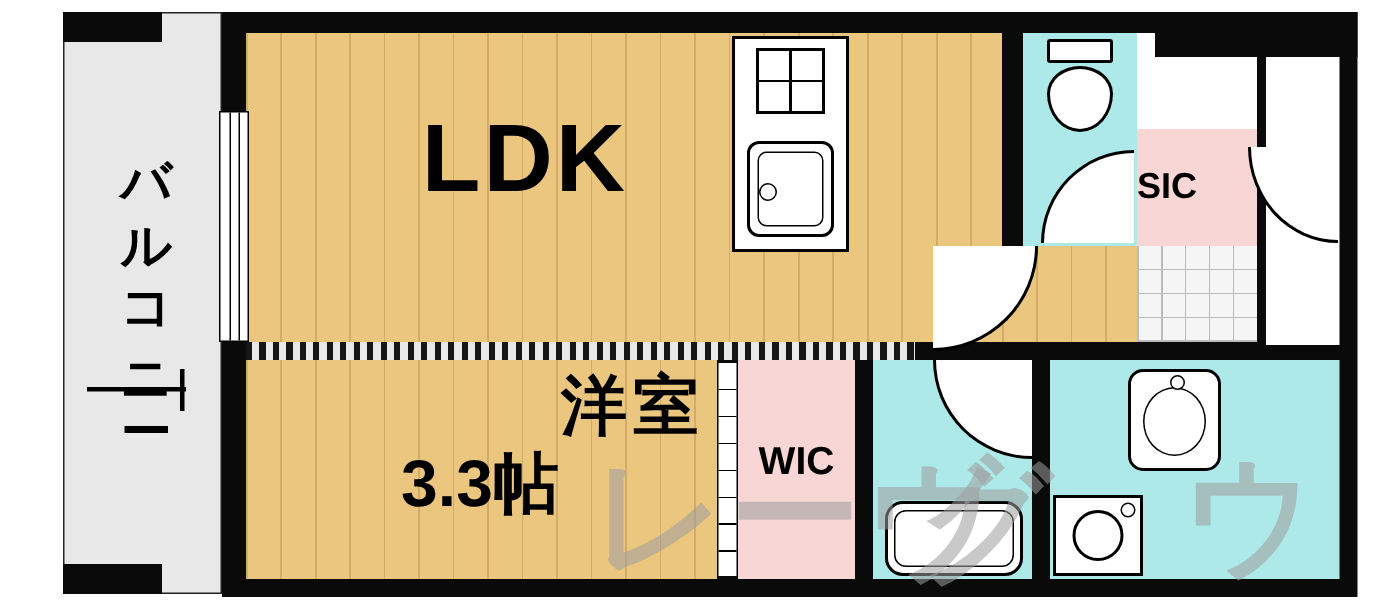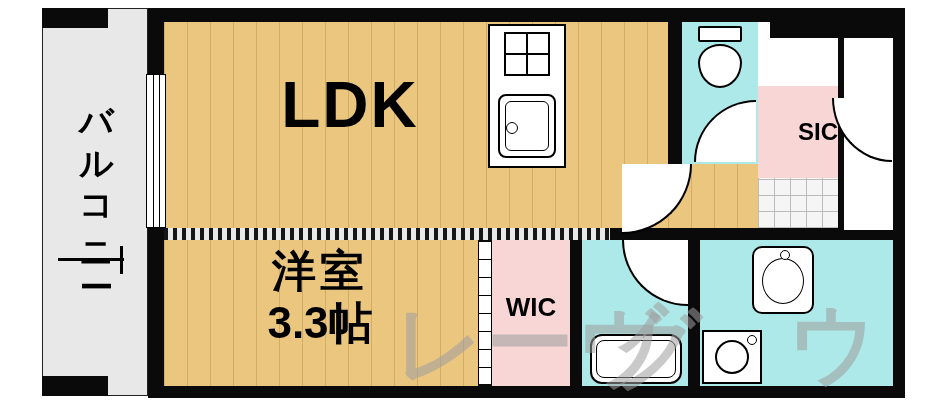--- a/index.html
+++ b/index.html
@@ -13,22 +13,22 @@
   .topband{left:770px;top:8px;width:135px;height:30px;background:var(--wall,#0a0a0a);z-index:6;}
   
   .wood{
     background-color:var(--wood,#ebc67f);
     background-image:repeating-linear-gradient(90deg, rgba(120,80,20,.22) 0 1px, transparent 1px 23px);
   }
   .ldk{left:164px;top:22px;width:504px;height:206px;z-index:2;}
   .youshitsu{left:164px;top:240px;width:314px;height:146px;z-index:2;}
   .hallway{left:622px;top:164px;width:136px;height:64px;z-index:2;}
   .wic{left:492px;top:240px;width:78px;height:146px;background:var(--pink,#f8d6d6);z-index:2;}
-  .sic{left:758px;top:86px;width:80px;height:92px;background:var(--pink,#f8d6d6);z-index:5;
-       display:flex;align-items:center;justify-content:flex-end;}
+  .sic{left:758px;top:86px;width:80px;height:78px;background:var(--pink,#f8d6d6);z-index:5;
+       display:flex;align-items:center;justify-content:flex-start;}
   .toilet-room{left:682px;top:22px;width:76px;height:142px;background:var(--cyan,#aee9e9);z-index:2;}
   .above-sic{left:758px;top:22px;width:80px;height:64px;background:#fff;z-index:2;}
   .entry{left:844px;top:38px;width:49px;height:192px;background:#fff;z-index:2;}
   .tile{left:758px;top:164px;width:80px;height:64px;z-index:3;
     background-color:var(--tile,#f5f5f5);
     background-image:
       repeating-linear-gradient(0deg,#bbb 0 1px,transparent 1px 16px),
       repeating-linear-gradient(90deg,#bbb 0 1px,transparent 1px 16px);}
   .bath{left:582px;top:240px;width:106px;height:146px;background:var(--cyan,#aee9e9);z-index:2;}
   .washroom{left:700px;top:240px;width:193px;height:146px;background:var(--cyan,#aee9e9);z-index:2;}
@@ -77,21 +77,21 @@
   .washer-drum{position:absolute;left:11px;top:8px;width:34px;height:34px;border:2px solid #000;border-radius:50%;box-sizing:border-box;}
   .washer-valve{position:absolute;right:3px;top:3px;width:8px;height:8px;border:1px solid #000;border-radius:50%;}
   .bathtub{left:590px;top:334px;width:92px;height:50px;border-radius:12px;}
   .bathtub-inner{position:absolute;left:4px;top:4px;right:4px;bottom:4px;border:1px solid #000;border-radius:8px;}
   
   .label{z-index:30;text-align:center;font-weight:700;line-height:1.05;}
   .ldk-label{left:180px;top:44px;width:340px;}
   .ldk-name{font-size:64px;letter-spacing:2px;margin-top:28px;}
   .ldk-size{font-size:54px;margin-top:8px;}
   .yo-label{left:170px;top:248px;width:300px;}
-  .yo-name{font-size:44px;letter-spacing:4px;}
+  .yo-name{font-size:44px;letter-spacing:4px;text-align:right;}
   .yo-size{font-size:44px;margin-top:6px;}
   .wic-label{left:492px;top:294px;width:78px;font-size:26px;}
   .sic-label{font-size:24px;font-weight:700;}
   .balcony-label{left:74px;top:82px;writing-mode:vertical-rl;text-orientation:upright;
     font-size:34px;font-weight:700;letter-spacing:8px;z-index:30;}
   
   .wm{z-index:60;font-size:88px;font-weight:600;color:#9e9e9e;opacity:.55;pointer-events:none;line-height:1;}
   .wm1{left:394px;top:300px;letter-spacing:2px;}
   .wm2{left:612px;top:304px;}
   .wm3{left:788px;top:300px;}

